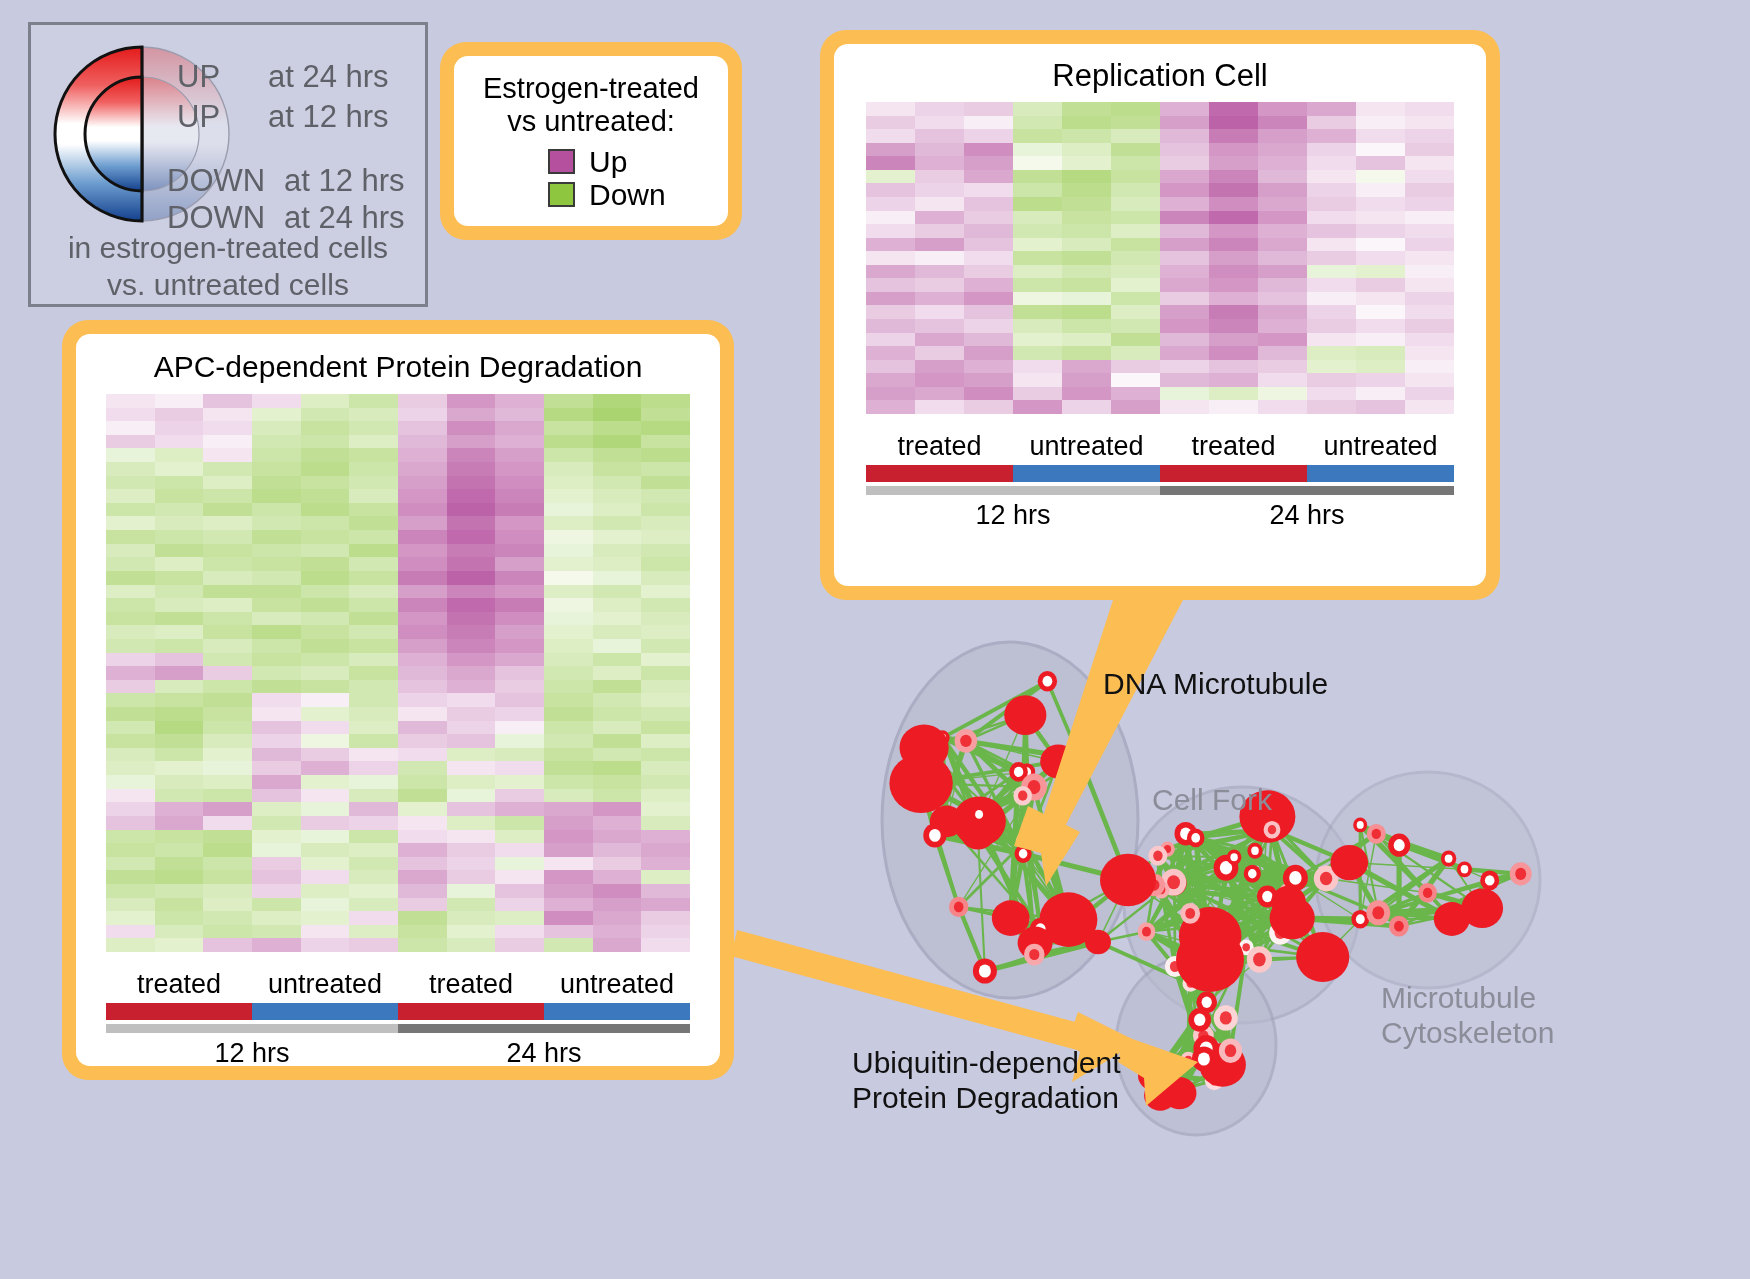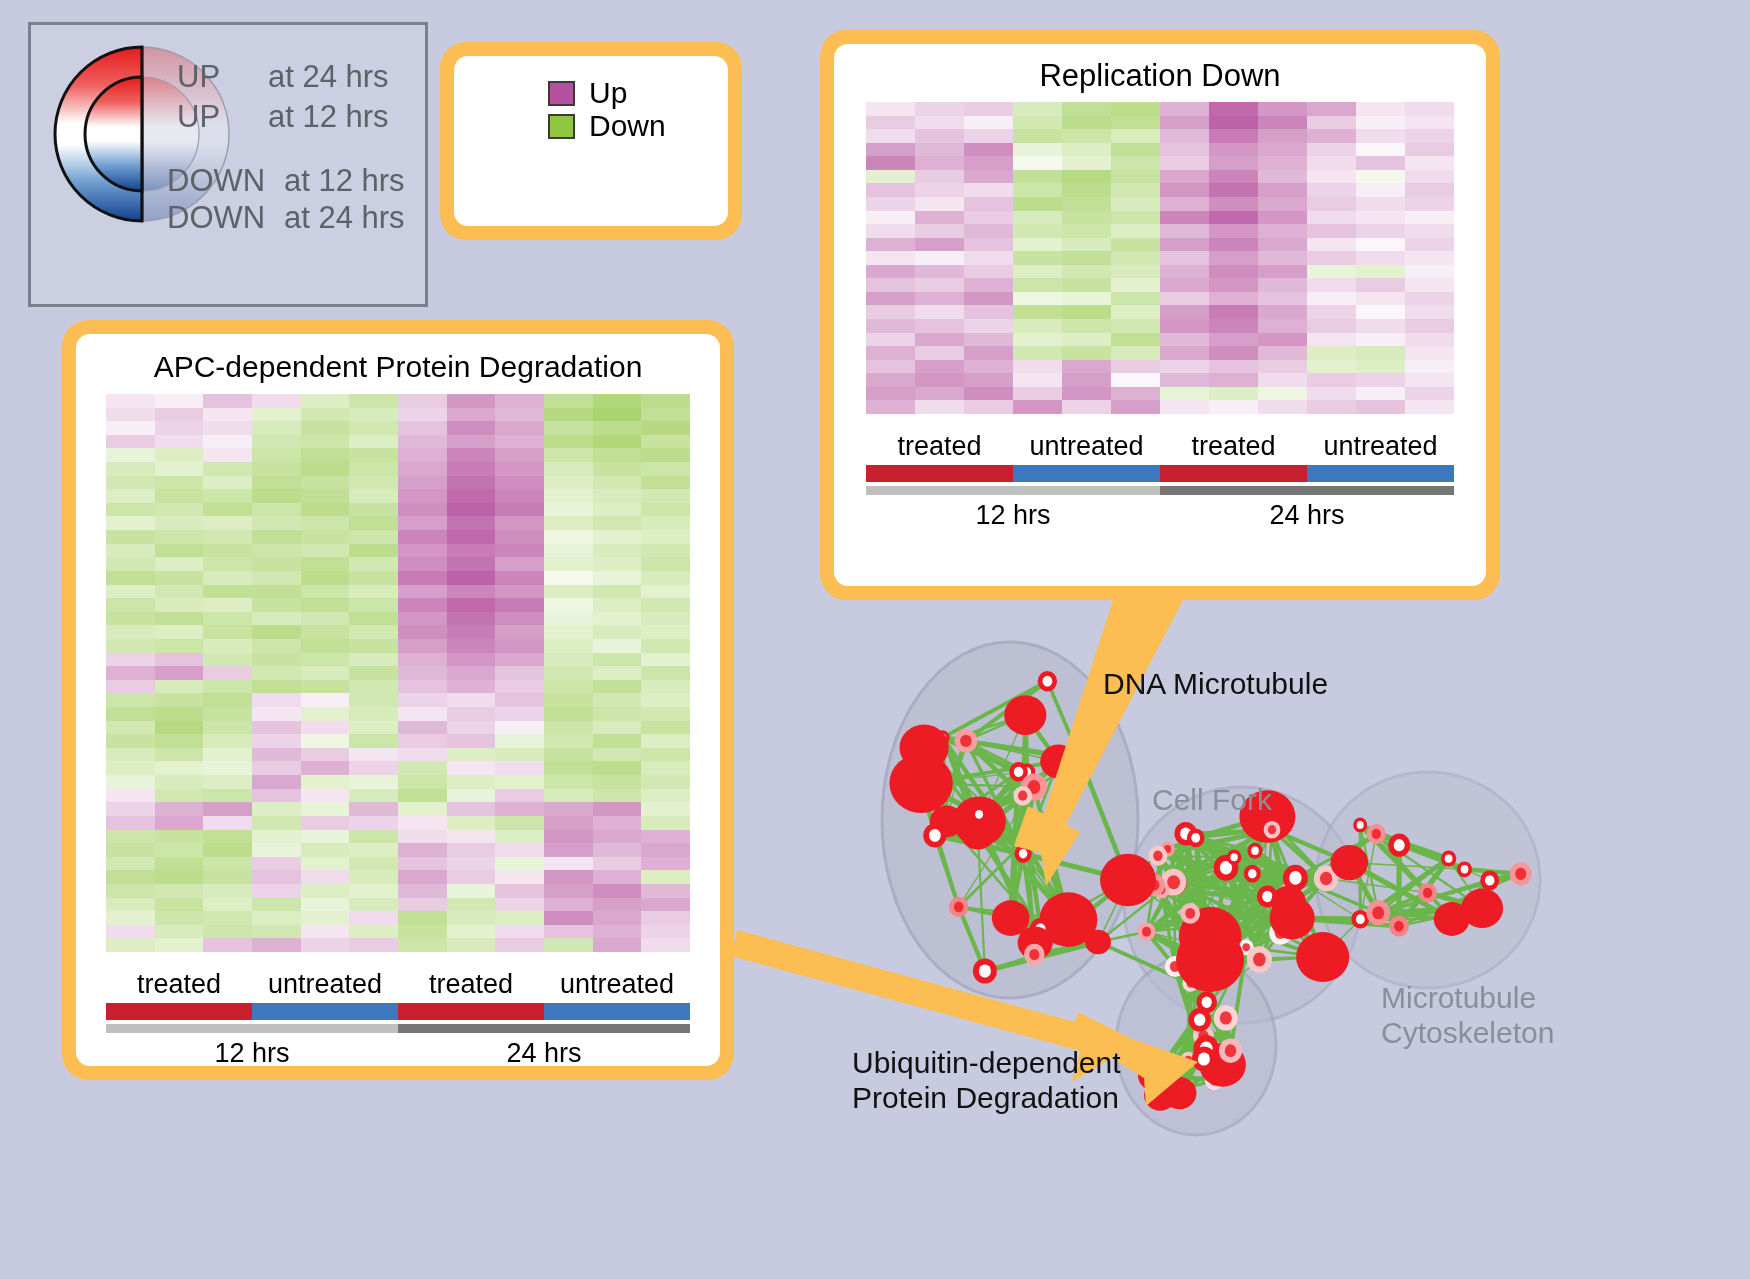--- a/index.html
+++ b/index.html
@@ -124,40 +124,44 @@
 
     <span class="cmap-text" style="left:146px; top:76px;">UP</span>
     <span class="cmap-text" style="left:237px; top:76px;">at 12 hrs</span>
 
     <span class="cmap-text" style="left:136px; top:140px;">DOWN</span>
     <span class="cmap-text" style="left:253px; top:140px;">at 12 hrs</span>
 
     <span class="cmap-text" style="left:136px; top:177px;">DOWN</span>
     <span class="cmap-text" style="left:253px; top:177px;">at 24 hrs</span>
 
+    <div class="cmap-foot">in estrogen-treated cells
+vs. untreated cells</div>
   </div>
 
   <div class="panel" id="legend-panel">
     <div class="panel-inner">
+      <div class="legend-title">Estrogen-treated
+vs untreated:</div>
       <div class="legend-rows">
         <div class="legend-row">
           <span class="swatch" id="sw-up" style="background: rgb(181, 80, 158);"></span>
           <span class="legend-label">Up</span>
         </div>
         <div class="legend-row">
           <span class="swatch" id="sw-down" style="background: rgb(142, 198, 63);"></span>
           <span class="legend-label">Down</span>
         </div>
       </div>
     </div>
   </div>
 
   <div class="panel" id="panel-rf">
     <div class="panel-inner">
-      <div class="hm-title">Replication Down</div>
+      <div class="hm-title">Replication Cell</div>
       <div class="hm-wrap" style="top:58px; left:32px; right:32px; height:312px;">
         <div class="heatmap" id="hm-rf" style="height: 312px; grid-template-columns: repeat(12, 1fr); grid-template-rows: repeat(23, 1fr);">
             <div style="background:rgb(244,229,240)"></div>
             <div style="background:rgb(237,211,231)"></div>
             <div style="background:rgb(233,203,226)"></div>
             <div style="background:rgb(215,235,188)"></div>
             <div style="background:rgb(193,224,149)"></div>
             <div style="background:rgb(187,221,140)"></div>
             <div style="background:rgb(222,176,211)"></div>
             <div style="background:rgb(192,106,173)"></div>

